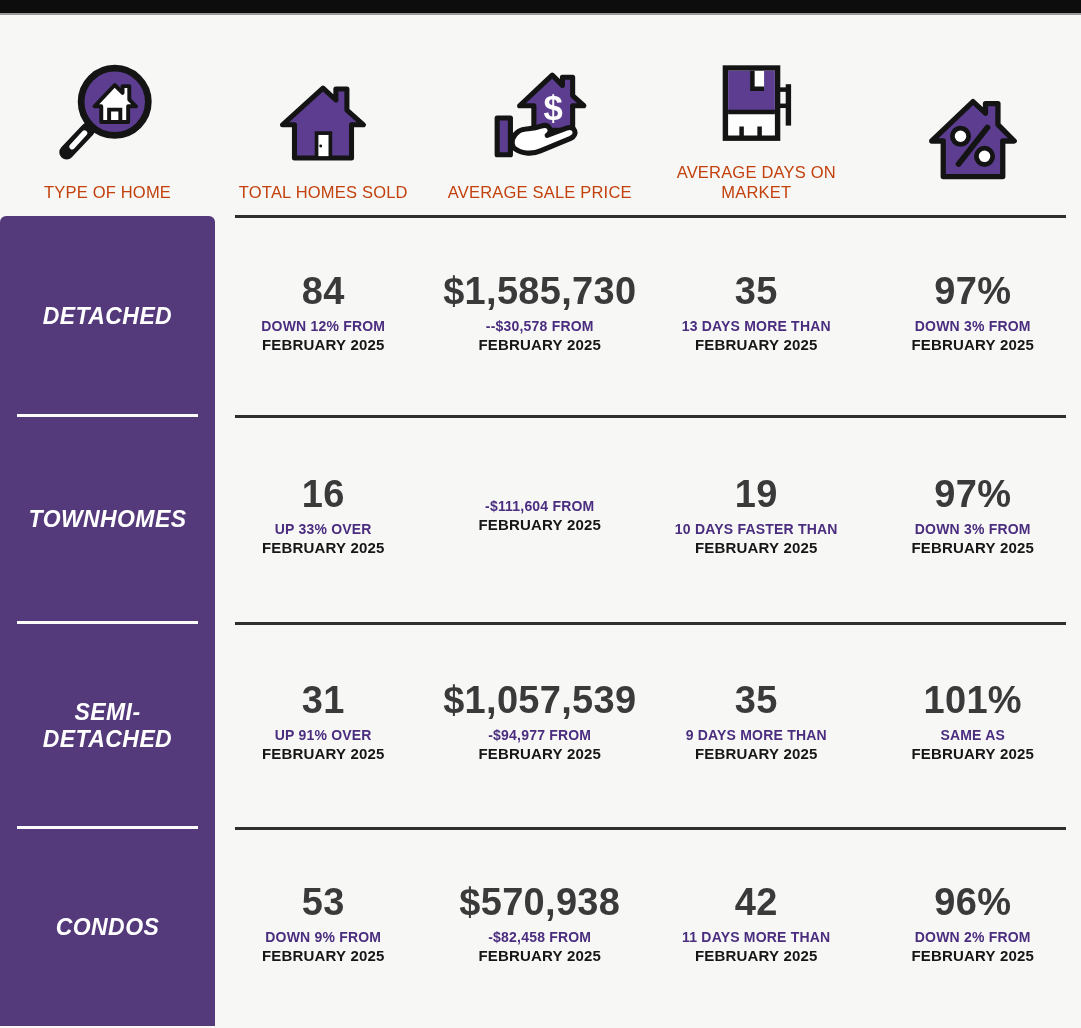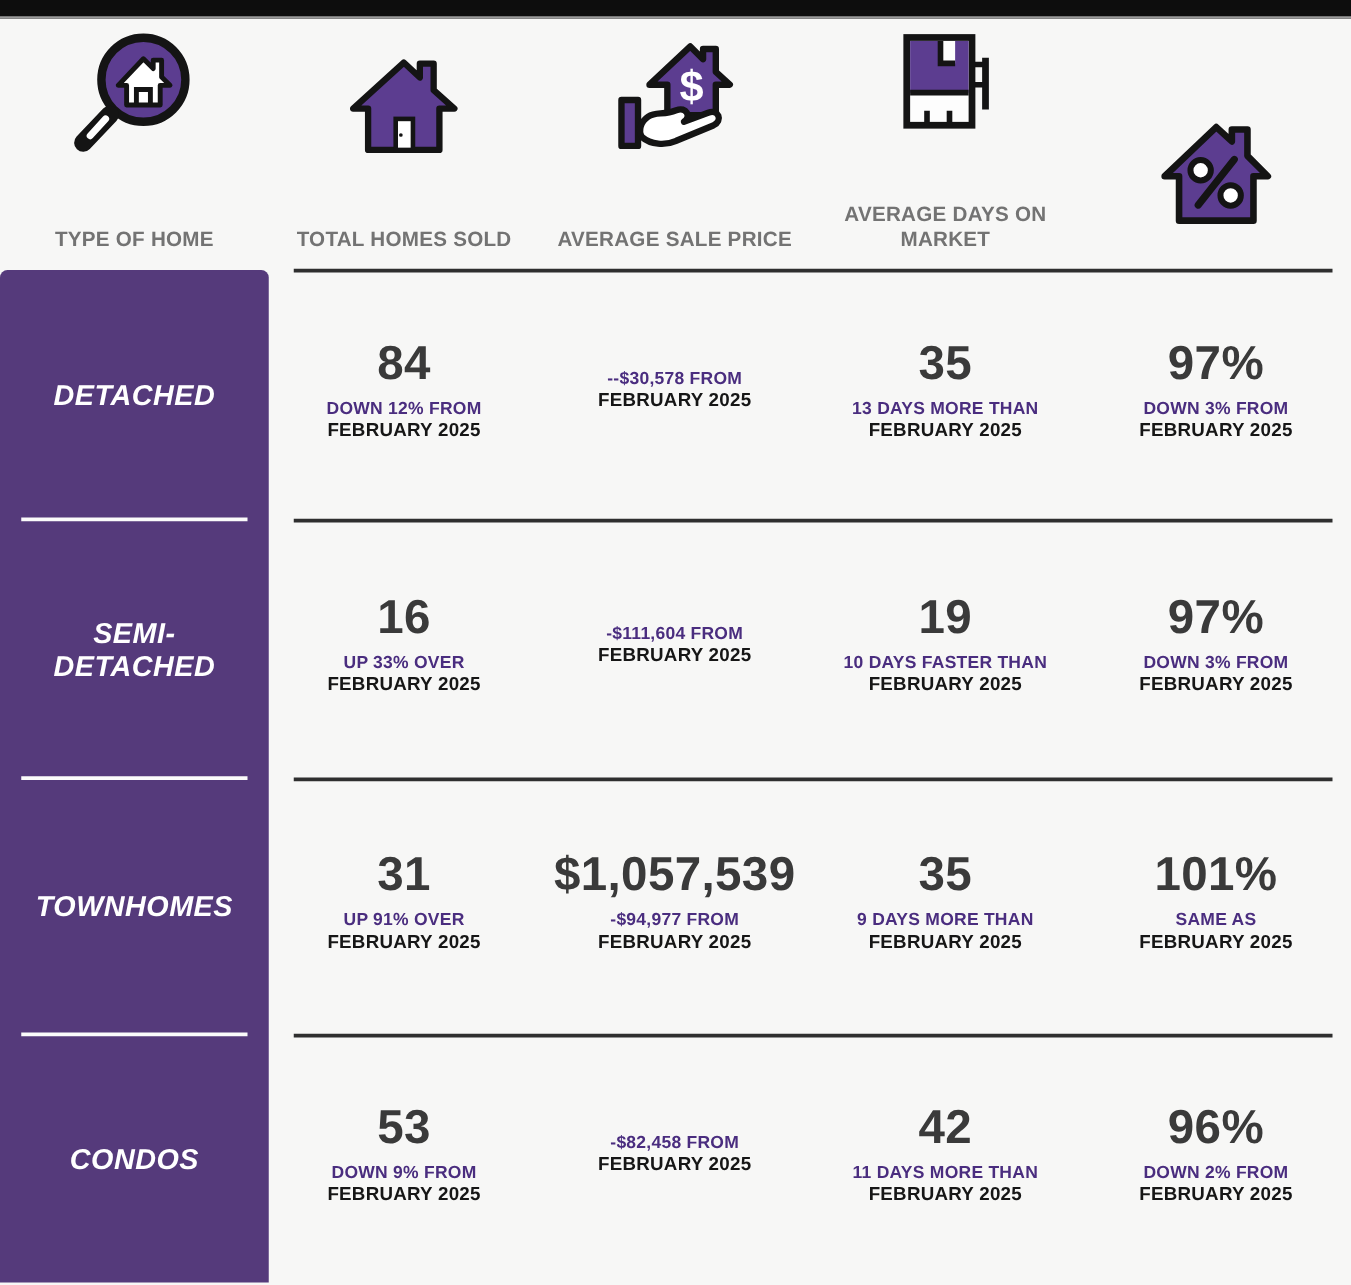--- a/index.html
+++ b/index.html
@@ -16,22 +16,22 @@
     height:201px;
     display:grid;
     grid-template-columns:215px repeat(4,1fr);
   }
   .hcell{
     display:flex; flex-direction:column; align-items:center; justify-content:flex-end;
     padding-bottom:14px; text-align:center;
   }
   .hcell .icon{ margin-bottom:13px; line-height:0; }
   .hlabel{
-    font-size:16.5px; font-weight:700; color:#737373;
-    letter-spacing:.2px; line-height:1.22; max-width:196px;margin-top:38px;
+    font-size:16.5px; font-weight:400; color:#c2410c;
+    letter-spacing:.2px; line-height:1.22; max-width:196px;
   }
 
   
   .tbody{
     display:grid; grid-template-columns:215px 1fr;
     height:810px;
   }
   .sidebar{
     background:#553a7b;
     border-radius:6px 6px 0 0;
@@ -145,34 +145,35 @@
           <circle cx="62" cy="66" r="8.5" fill="#ffffff" stroke="#141414" stroke-width="5"></circle>
         </svg>
       </span>
     </div>
   </div>
 
   <div class="tbody">
 
     <div class="sidebar">
       <div class="side-cell">DETACHED</div>
+      <div class="side-cell">TOWNHOMES</div>
       <div class="side-cell">SEMI- DETACHED</div>
-      <div class="side-cell">TOWNHOMES</div>
       <div class="side-cell">CONDOS</div>
     </div>
 
     <div class="rows">
 
       <div class="data-row">
         <div class="cell">
           <div class="val">84</div>
           <div class="chg">DOWN 12% FROM</div>
           <div class="per">FEBRUARY 2025</div>
         </div>
         <div class="cell">
+          <div class="val">$1,585,730</div>
           <div class="chg">--$30,578 FROM</div>
           <div class="per">FEBRUARY 2025</div>
         </div>
         <div class="cell">
           <div class="val">35</div>
           <div class="chg">13 DAYS MORE THAN</div>
           <div class="per">FEBRUARY 2025</div>
         </div>
         <div class="cell">
           <div class="val">97%</div>
@@ -226,20 +227,21 @@
         </div>
       </div>
 
       <div class="data-row">
         <div class="cell">
           <div class="val">53</div>
           <div class="chg">DOWN 9% FROM</div>
           <div class="per">FEBRUARY 2025</div>
         </div>
         <div class="cell">
+          <div class="val">$570,938</div>
           <div class="chg">-$82,458 FROM</div>
           <div class="per">FEBRUARY 2025</div>
         </div>
         <div class="cell">
           <div class="val">42</div>
           <div class="chg">11 DAYS MORE THAN</div>
           <div class="per">FEBRUARY 2025</div>
         </div>
         <div class="cell">
           <div class="val">96%</div>

